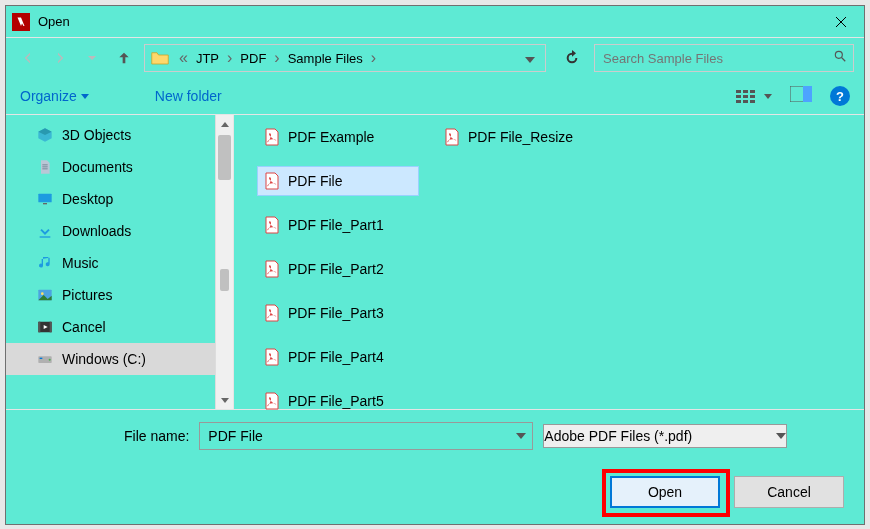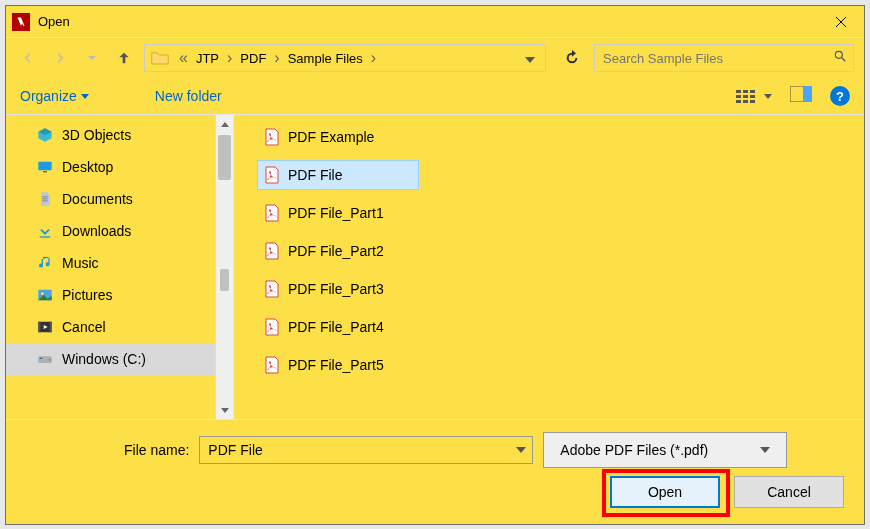--- a/index.html
+++ b/index.html
@@ -1,18 +1,18 @@
 <!DOCTYPE html>
 <html><head>
 <meta charset="utf-8">
 <style>
   * { box-sizing: border-box; font-family: 'Segoe UI', Tahoma, sans-serif; }
   body { margin: 0; background: #e8e8e8; padding: 5px; }
   .dialog {
-    width: 860px; height: 520px; background: #fde047; border: 1px solid #707070;
+    width: 860px; height: 520px; background: #5eead4; border: 1px solid #707070;
     display: flex; flex-direction: column; position: relative;
   }
   .titlebar {
     height: 32px; display: flex; align-items: center; padding: 0 0 0 6px;
     border-bottom: 1px solid #e5e5e5;
   }
   .app-icon {
     width: 18px; height: 18px; background: #b30000; display: flex;
     align-items: center; justify-content: center; margin-right: 8px;
   }
@@ -95,47 +95,47 @@
   .sb-scroll-btn {
     height: 18px; display: flex; align-items: center; justify-content: center;
     color: #666; cursor: pointer;
   }
   .sb-scroll-thumb {
     background: #c0c0c0; margin: 0 2px; border-radius: 2px;
   }
   .sb-scroll-track { flex: 1; position: relative; }
 
   .file-area { flex: 1; padding: 8px 0 0 24px; display: flex; gap: 20px; align-items: flex-start; }
-  .file-col { width: 160px; display: flex; flex-direction: column; gap: 10px; }
+  .file-col { width: 160px; display: flex; flex-direction: column; gap: 16px; }
   .file-item {
     height: 28px; display: flex; align-items: center; gap: 8px;
     padding: 0 6px; font-size: 14px; cursor: pointer;
   }
   .file-item.selected { background: #cce8ff; outline: 1px solid #99d1ff; }
   .pdf-icon {
     width: 16px; height: 18px; display: flex; align-items: center;
     justify-content: center; position: relative;
   }
   .pdf-icon svg { width: 16px; height: 18px; }
 
   .bottom {
     padding: 12px 18px 16px 18px; display: flex; flex-direction: column;
-    gap: 8px; border-top: 1px solid #e5e5e5;
+    gap: 26px; border-top: 1px solid #e5e5e5;
   }
   .filename-row { display: flex; align-items: center; gap: 10px; }
   .fn-label { font-size: 14px; color: #000; margin-left: 100px; }
   .fn-input {
     flex: 1; height: 28px; border: 1px solid #999; padding: 0 6px;
     font-size: 14px; display: flex; align-items: center; justify-content: space-between;
     max-width: 334px;
   }
   .fn-input input { border: none; outline: none; flex: 1; font-size: 14px; background: transparent; }
   .filter-select {
-    width: 244px; height: 36px; border: 1px solid #999; background: #efefef;
-    padding: 0 16px; font-size: 14px; display: flex; align-items: center;
+    width: 244px; height: 24px; border: 1px solid #999; background: #efefef;
+    padding: 0 0; font-size: 14px; display: flex; align-items: center;
     justify-content: space-between; cursor: pointer;
   }
   .buttons-row { display: flex; justify-content: flex-end; gap: 14px; padding-right: 2px; }
   .btn {
     width: 110px; height: 32px; display: flex; align-items: center;
     justify-content: center; font-size: 14px; cursor: pointer;
     border: 1px solid #adadad; background: #e1e1e1;
   }
   .btn.primary { border: 2px solid #0078d7; background: #e5f1fb; }
   .highlight-box {
@@ -260,36 +260,36 @@
               <svg viewBox="0 0 24 24">
                 <path fill="#3bb8d4" d="M12 2 L22 7 L22 17 L12 22 L2 17 L2 7 Z"></path>
                 <path fill="#2899b0" d="M12 2 L22 7 L12 12 L2 7 Z"></path>
               </svg>
             </span>
             <span>3D Objects</span>
           </div>
           <div class="sidebar-item">
             <span class="sb-icon">
               <svg viewBox="0 0 24 24">
-                <rect x="2" y="4" width="20" height="13" fill="#1d9be0" rx="1"></rect>
-                <rect x="9" y="18" width="6" height="2" fill="#666"></rect>
-              </svg>
-            </span>
-            <span>Desktop</span>
-          </div>
-          <div class="sidebar-item">
-            <span class="sb-icon">
-              <svg viewBox="0 0 24 24">
                 <path fill="#b9c7d6" d="M6 2 L15 2 L19 6 L19 22 L6 22 Z"></path>
                 <rect x="8" y="8" width="8" height="1.5" fill="#7a8a99"></rect>
                 <rect x="8" y="11" width="8" height="1.5" fill="#7a8a99"></rect>
                 <rect x="8" y="14" width="8" height="1.5" fill="#7a8a99"></rect>
               </svg>
             </span>
             <span>Documents</span>
+          </div>
+          <div class="sidebar-item">
+            <span class="sb-icon">
+              <svg viewBox="0 0 24 24">
+                <rect x="2" y="4" width="20" height="13" fill="#1d9be0" rx="1"></rect>
+                <rect x="9" y="18" width="6" height="2" fill="#666"></rect>
+              </svg>
+            </span>
+            <span>Desktop</span>
           </div>
           <div class="sidebar-item">
             <span class="sb-icon">
               <svg viewBox="0 0 24 24">
                 <path fill="#1d9be0" d="M12 2 L12 14 L7 9 L5 11 L12 18 L19 11 L17 9 L12 14 Z"></path>
                 <rect x="4" y="20" width="16" height="2" fill="#1d9be0"></rect>
               </svg>
             </span>
             <span>Downloads</span>
           </div>
@@ -407,20 +407,31 @@
             <span>PDF File_Part4</span>
           </div>
           <div class="file-item">
             <span class="pdf-icon">
               <svg viewBox="0 0 16 18">
                 <path fill="#fff" stroke="#d44" stroke-width="1" d="M2 1 L11 1 L14 4 L14 17 L2 17 Z"></path>
                 <path fill="#d44" d="M5 6 C5 5 7 5 7 7 C7 9 5 13 4 14 C3 15 3 13 5 12 C7 11 11 11 12 12 C13 13 10 12 8 10 C6 8 5 7 5 6 Z"></path>
               </svg>
             </span>
             <span>PDF File_Part5</span>
+          </div>
+        </div>
+      <div class="file-col" id="file-col2">
+          <div class="file-item">
+            <span class="pdf-icon">
+              <svg viewBox="0 0 16 18">
+                <path fill="#fff" stroke="#d44" stroke-width="1" d="M2 1 L11 1 L14 4 L14 17 L2 17 Z"></path>
+                <path fill="#d44" d="M5 6 C5 5 7 5 7 7 C7 9 5 13 4 14 C3 15 3 13 5 12 C7 11 11 11 12 12 C13 13 10 12 8 10 C6 8 5 7 5 6 Z"></path>
+              </svg>
+            </span>
+            <span>PDF File_Resize</span>
           </div>
         </div>
     </div>
   </div>
 
   <div class="bottom">
     <div class="filename-row">
       <span class="fn-label">File name:</span>
       <div class="fn-input">
         <input value="PDF File" style="">

